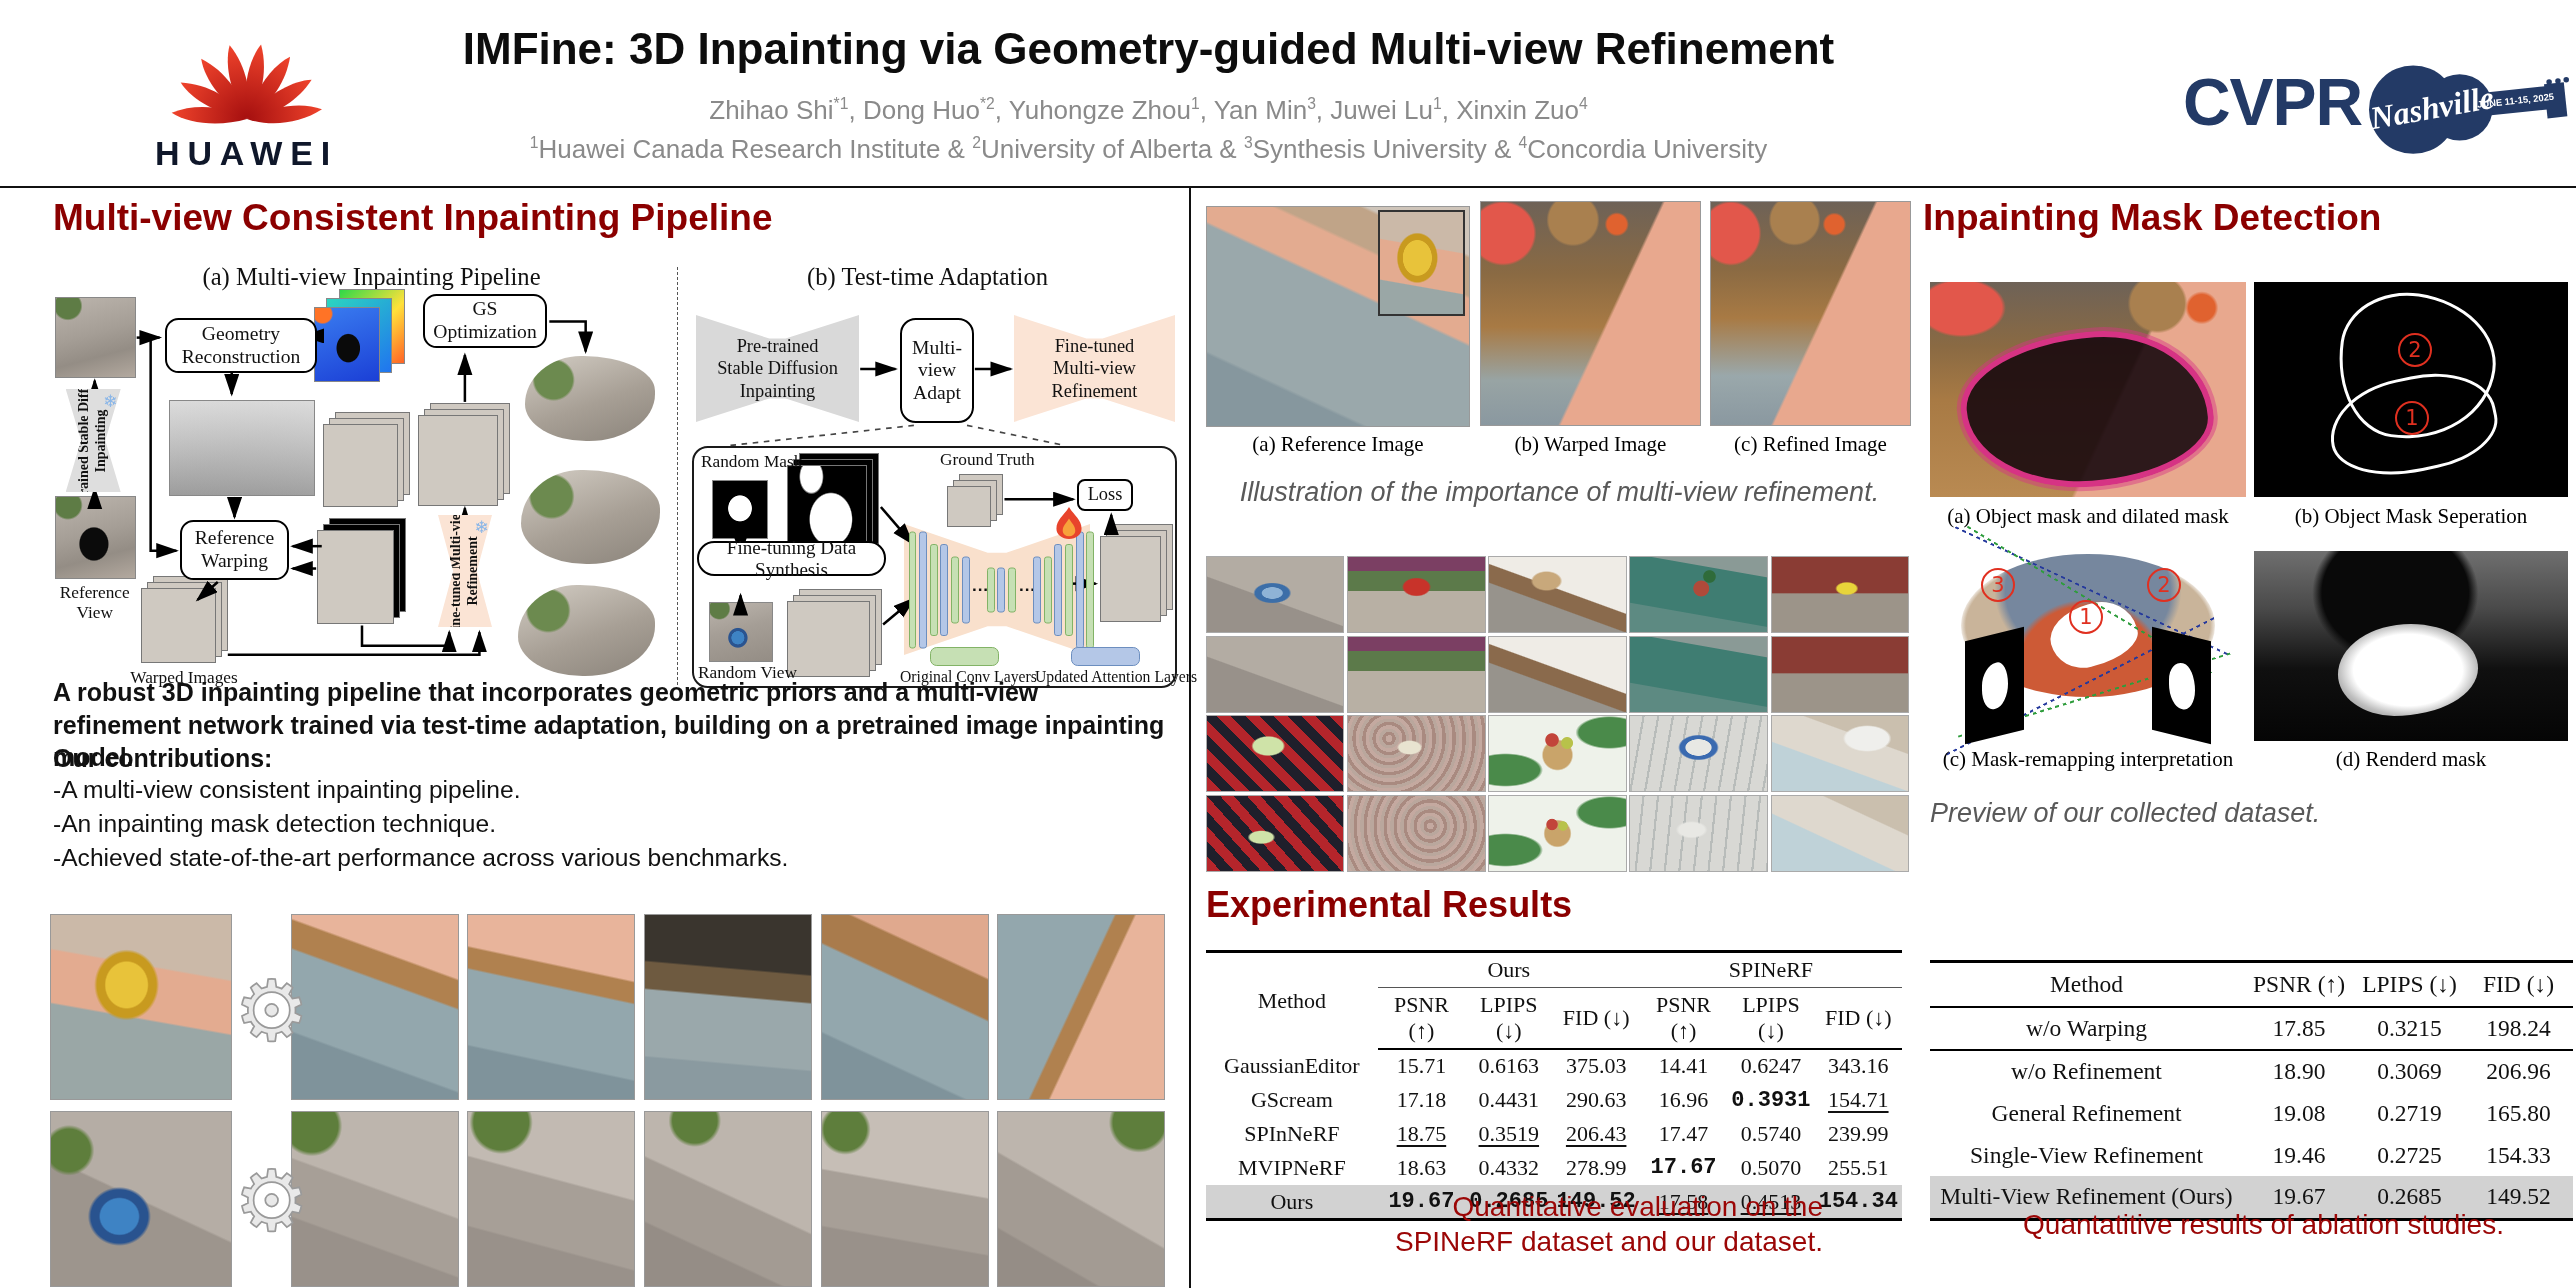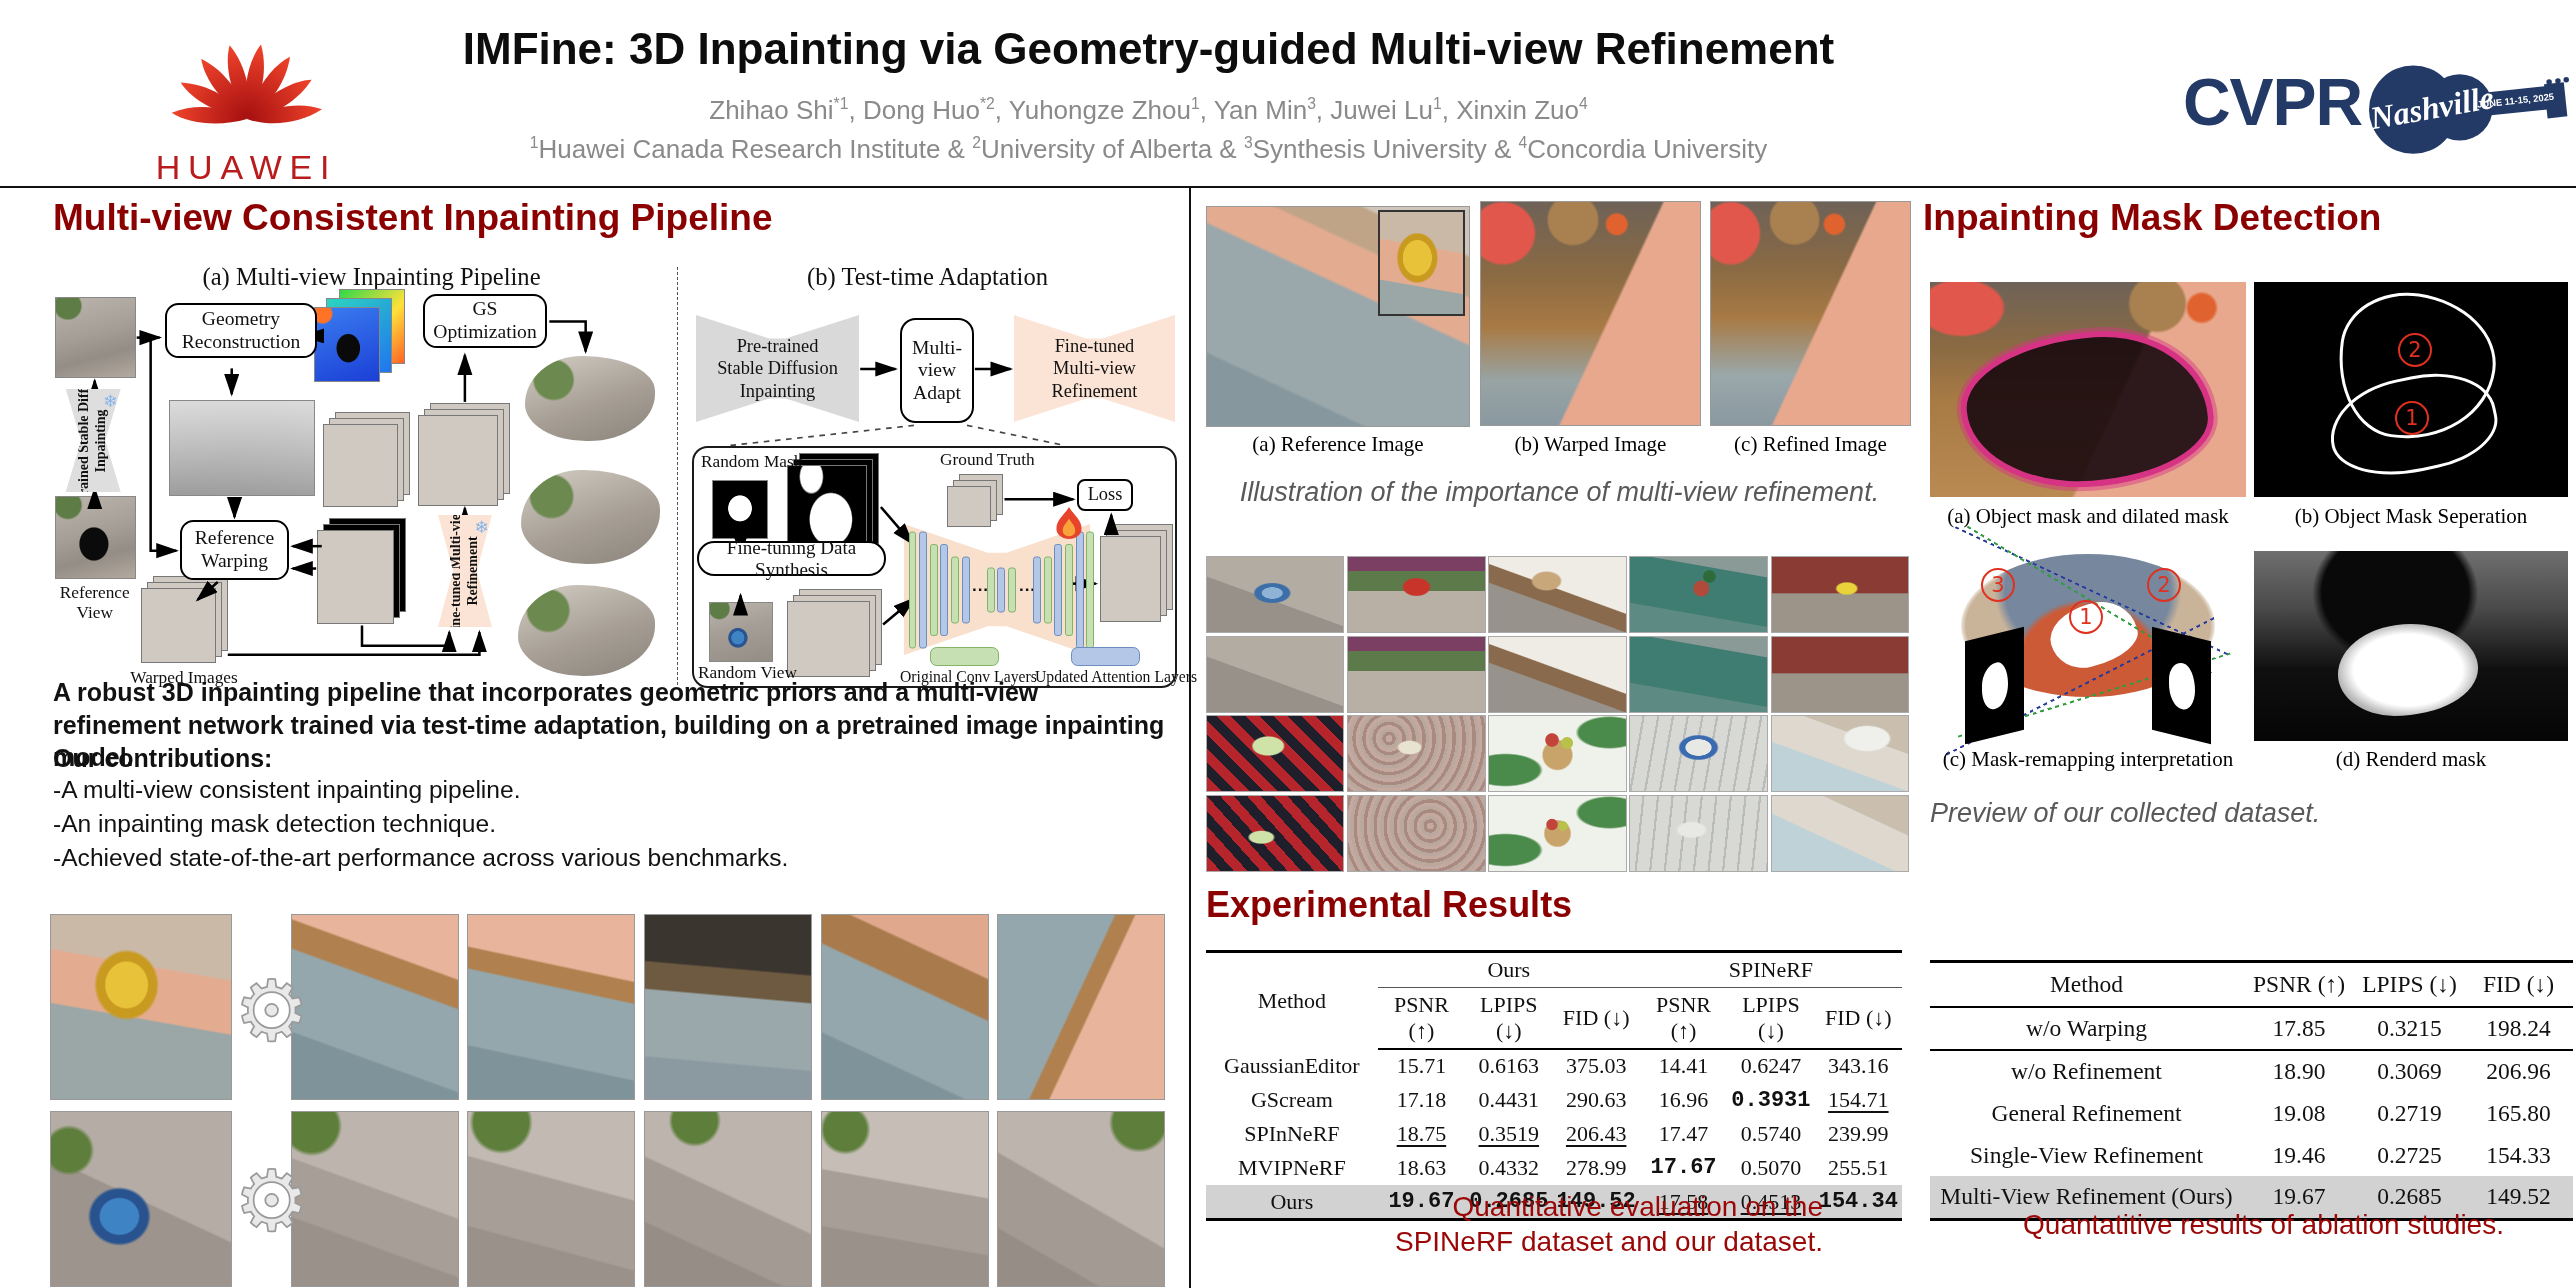--- a/index.html
+++ b/index.html
@@ -2,21 +2,21 @@
 <html style="--accent: #8B0000; --capred: #9b0606; --navy: #233a66; --shade: #d2d2d2; --pink: #d63384;font-size:9px"><head>
 <meta charset="utf-8">
 <style>
   html,body{margin:0;padding:0;background:#fff;}
   body{width:2576px;height:1288px;position:relative;font-family:"Liberation Sans",sans-serif;color:#111;overflow:hidden;}
   .abs{position:absolute;}
   .center{text-align:center;}
   
   #huawei{left:101px;top:7.8px;width:291px;text-align:center;}
   #huawei svg{display:block;margin:0 auto;}
-  #hw-word{font-size:34px;font-weight:normal;color:#b91c1c;letter-spacing:7.8px;margin-top:14px;}
+  #hw-word{font-size:34px;font-weight:bold;color:#0f172a;letter-spacing:7.8px;margin-top:0;}
   #title{left:394px;top:23.5px;width:1509px;font-size:44px;font-weight:bold;color:#0d0d0d;text-align:center;}
   #authors{left:394px;top:95px;width:1509px;font-size:26px;color:#8a8a8a;text-align:center;}
   #affils{left:394px;top:134px;width:1509px;font-size:26px;color:#8a8a8a;text-align:center;}
   #authors sup,#affils sup{font-size:15.7px;}
   #cvpr{left:2183px;top:48px;width:386px;height:120px;}
   #cvpr-word{position:absolute;left:0;top:15.7px;font-size:66px;font-weight:800;color:var(--navy);letter-spacing:-1.1px;}
   #cvpr svg{position:absolute;left:165px;top:0;}
   #hrule{left:0;top:186px;width:2576px;height:2.2px;background:#111;}
   #vdiv{left:1189px;top:188px;width:1.7px;height:1100px;background:#111;}
   
@@ -216,21 +216,21 @@
       <g stroke="#444" stroke-width="3" stroke-dasharray="10 10" fill="none">
         <path d="M1545,292 L1215,328"></path>
           <path d="M1640,292 L1815,328"></path>
       </g>
     </svg>
 
     <div id="dash-sep"></div>
 
     <div class="abs dg-label" style="left:84px;top:1.1px;width:475px;">(a) Multi-view Inpainting Pipeline</div>
     <div class="ph stone-art" style="left:4.5px;top:35px;width:81px;height:81px;"></div>
-    <div class="dbox" style="left:115px;top:41px;width:152px;height:55px;">Geometry Reconstruction</div>
+    <div class="dbox" style="left:115px;top:56px;width:152px;height:55px;">Geometry Reconstruction</div>
     <div class="abs" style="left:264px;top:27px;width:92px;height:98px;">
       <div class="ph" style="left:24.6px;top:0;width:66px;height:75px;background:linear-gradient(135deg,#2fd848,#ffe13a 55%,#ff6326);"></div>
       <div class="ph" style="left:12.3px;top:9px;width:66px;height:75px;background:linear-gradient(140deg,#2bd6c0,#2074f0);"></div>
       <div class="ph" style="left:0;top:18px;width:66px;height:75px;background:radial-gradient(ellipse at 52% 55%,#0a0a0a 0 24%,transparent 26%),radial-gradient(circle at 12% 8%,#ff7326 0 10%,transparent 12%),linear-gradient(160deg,#3a7df0,#1b3fd6);"></div>
     </div>
     <div class="dbox" style="left:373px;top:32px;width:124px;height:54px;">GS Optimization</div>
     <div class="ph splat-art" style="left:475px;top:94px;width:130px;height:85px;"></div>
     <div class="ph mesh-art" style="left:119px;top:138px;width:146px;height:96px;"></div>
     <div class="stack" style="left:273px;top:150px;width:87px;height:95px;">
         <span></span>

